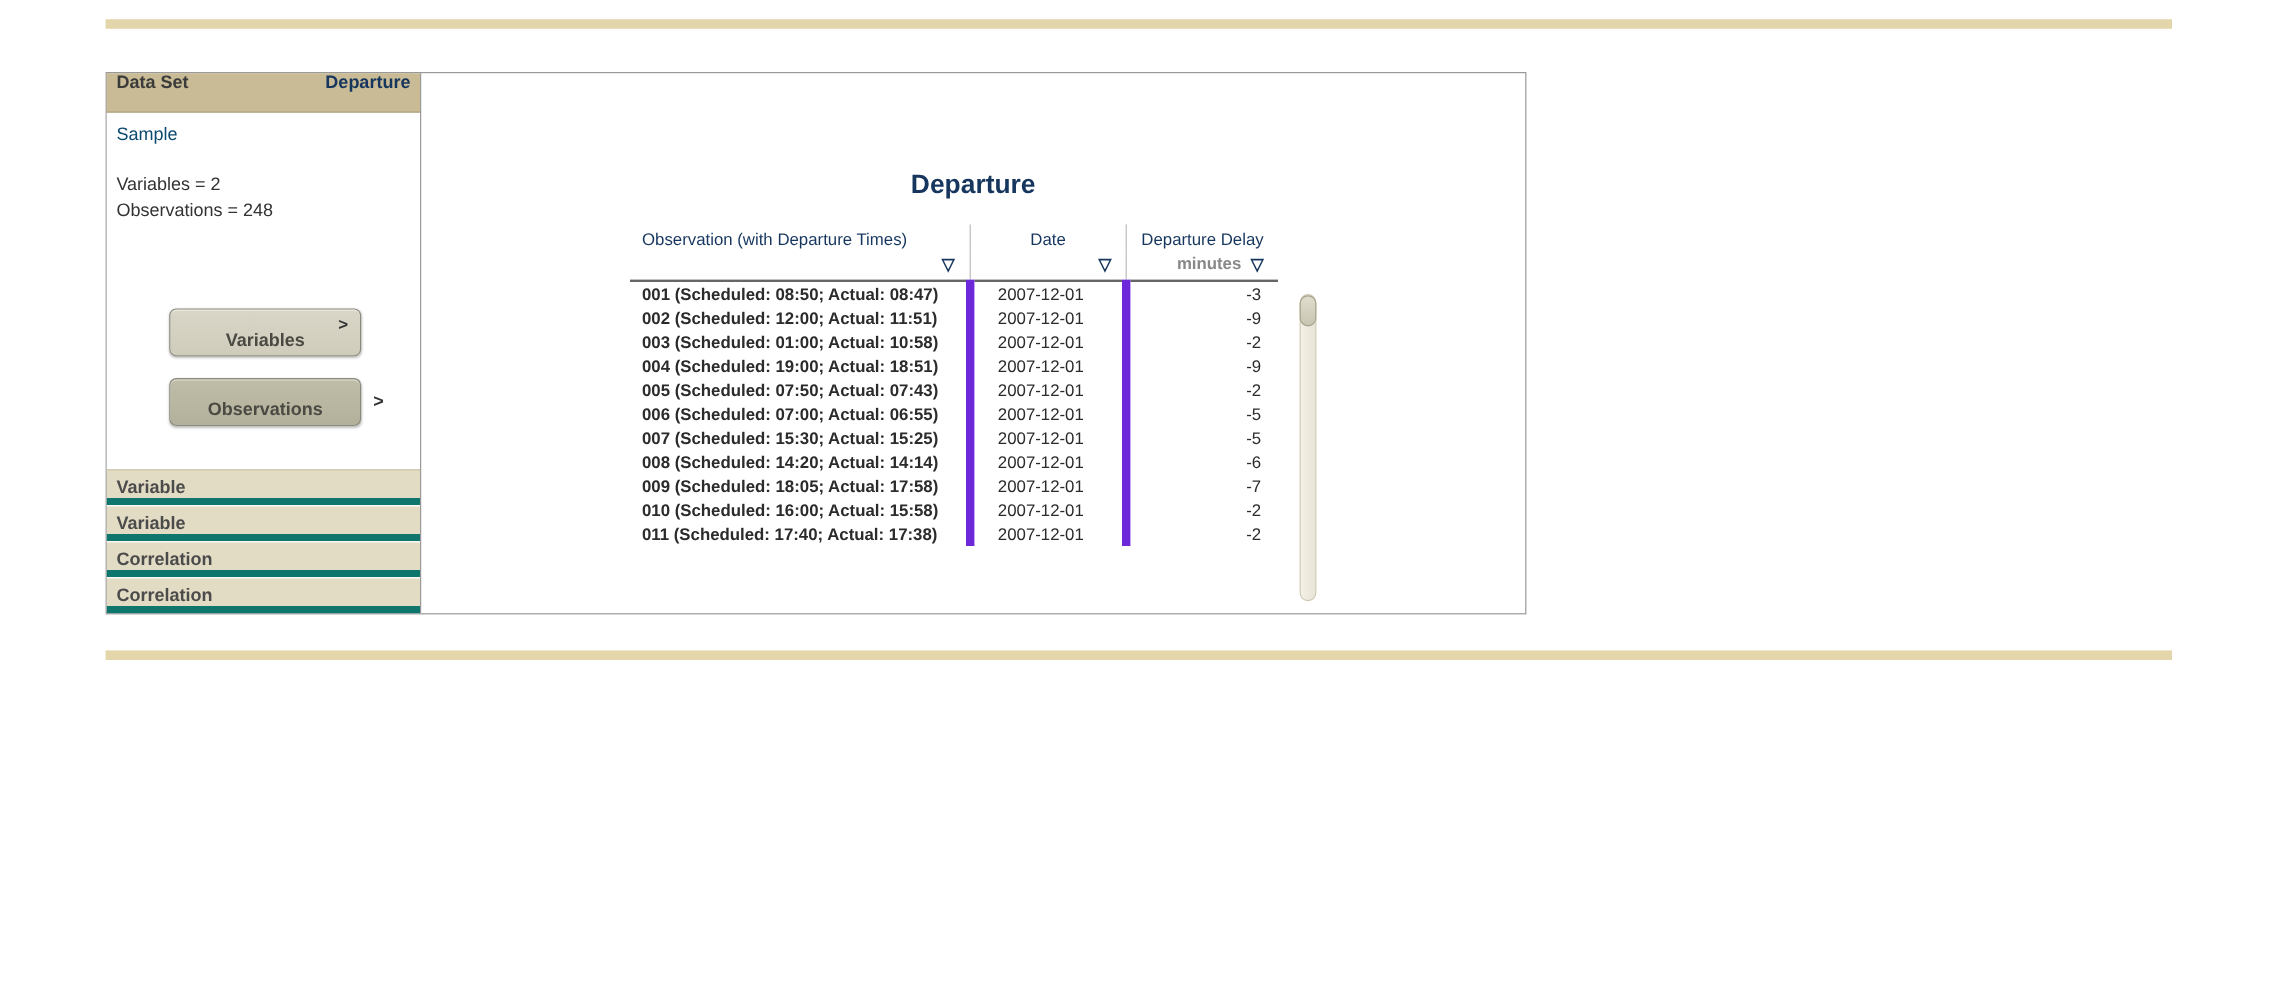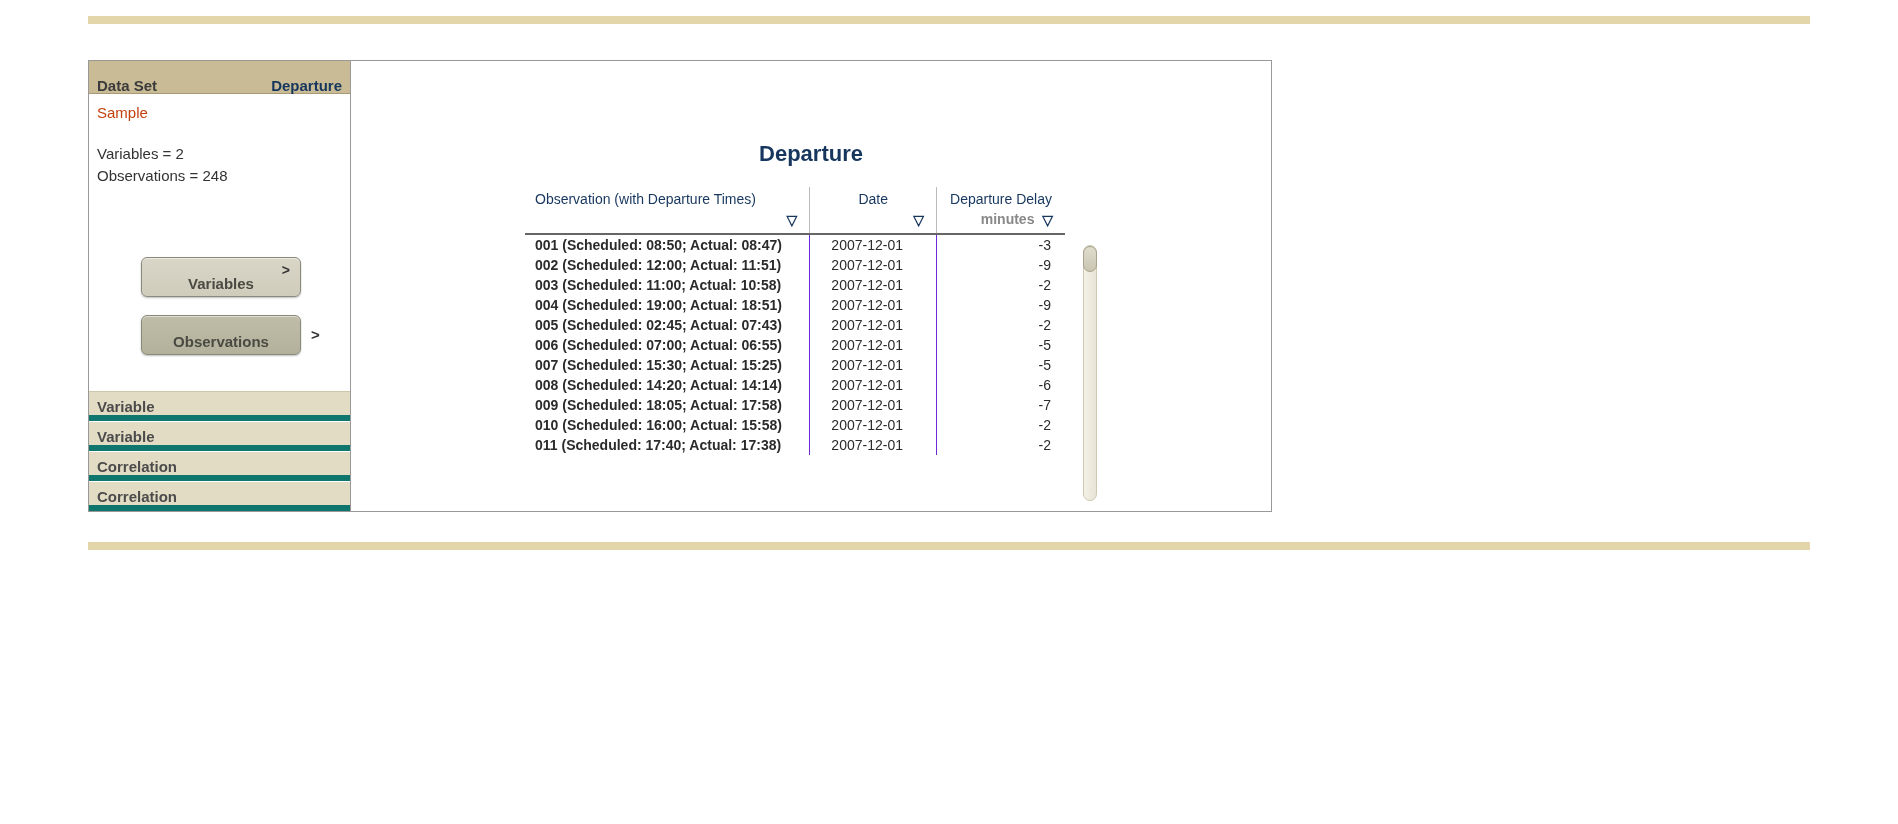--- a/index.html
+++ b/index.html
@@ -34,41 +34,41 @@
   .left {
     width: 262px;
     border-right: 1px solid #999;
     display: flex;
     flex-direction: column;
     position: relative;
   }
   .left-header {
     display: flex;
     justify-content: space-between;
-    align-items: flex-start;
+    align-items: flex-end;
     background: #c8bb95;
     border-bottom: 1px solid #a79a74;
     height: 28px;
     padding: 16px 8px;
   }
   .left-header .lbl {
     font-weight: bold;
     color: #3b3b3b;
   }
   .left-header .val {
     font-weight: bold;
     color: #16365e;
   }
   .left-body {
     flex: 1;
     padding: 10px 8px 0 8px;
     background: #fff;
   }
   .left-body .sample {
-    color: #c2410c;
+    color: #0c4a6e;
     margin-bottom: 22px;
   }
   .left-body .meta {
     color: #333;
     line-height: 1.45;
     margin-bottom: 70px;
   }
   .btnrow {
     display: flex;
     align-items: center;
@@ -169,21 +169,21 @@
   .subhead td:last-child { border-right: none; }
   
   .tri2 {
     display:inline-block;
     color:#16365e;
     font-size:14px;
     line-height:1;
     vertical-align:middle;
   }
   table.datatable tbody.data td {
-    border-right: 1px solid #6d28d9;
+    border-right: 7px solid #6d28d9;
     padding: 2px 14px 2px 10px;
     font-size: 14px;
     color: #2b2b2b;
     white-space: nowrap;
   }
   table.datatable tbody.data td:last-child { border-right: none; }
   table.datatable tbody.data td.obs { text-align: left; font-weight: bold; }
   table.datatable tbody.data td.date { text-align: center; padding-right: 30px; padding-left: 18px;}
   table.datatable tbody.data td.delay { text-align: right; }
   
@@ -274,31 +274,31 @@
                 <td class="obs">001 (Scheduled: 08:50; Actual: 08:47)</td>
                 <td class="date">2007-12-01</td>
                 <td class="delay">-3</td>
               </tr>
               <tr>
                 <td class="obs">002 (Scheduled: 12:00; Actual: 11:51)</td>
                 <td class="date">2007-12-01</td>
                 <td class="delay">-9</td>
               </tr>
               <tr>
-                <td class="obs">003 (Scheduled: 11:00; Actual: 10:58)</td>
+                <td class="obs">003 (Scheduled: 01:00; Actual: 10:58)</td>
                 <td class="date">2007-12-01</td>
                 <td class="delay">-2</td>
               </tr>
               <tr>
                 <td class="obs">004 (Scheduled: 19:00; Actual: 18:51)</td>
                 <td class="date">2007-12-01</td>
                 <td class="delay">-9</td>
               </tr>
               <tr>
-                <td class="obs">005 (Scheduled: 02:45; Actual: 07:43)</td>
+                <td class="obs">005 (Scheduled: 07:50; Actual: 07:43)</td>
                 <td class="date">2007-12-01</td>
                 <td class="delay">-2</td>
               </tr>
               <tr>
                 <td class="obs">006 (Scheduled: 07:00; Actual: 06:55)</td>
                 <td class="date">2007-12-01</td>
                 <td class="delay">-5</td>
               </tr>
               <tr>
                 <td class="obs">007 (Scheduled: 15:30; Actual: 15:25)</td>

